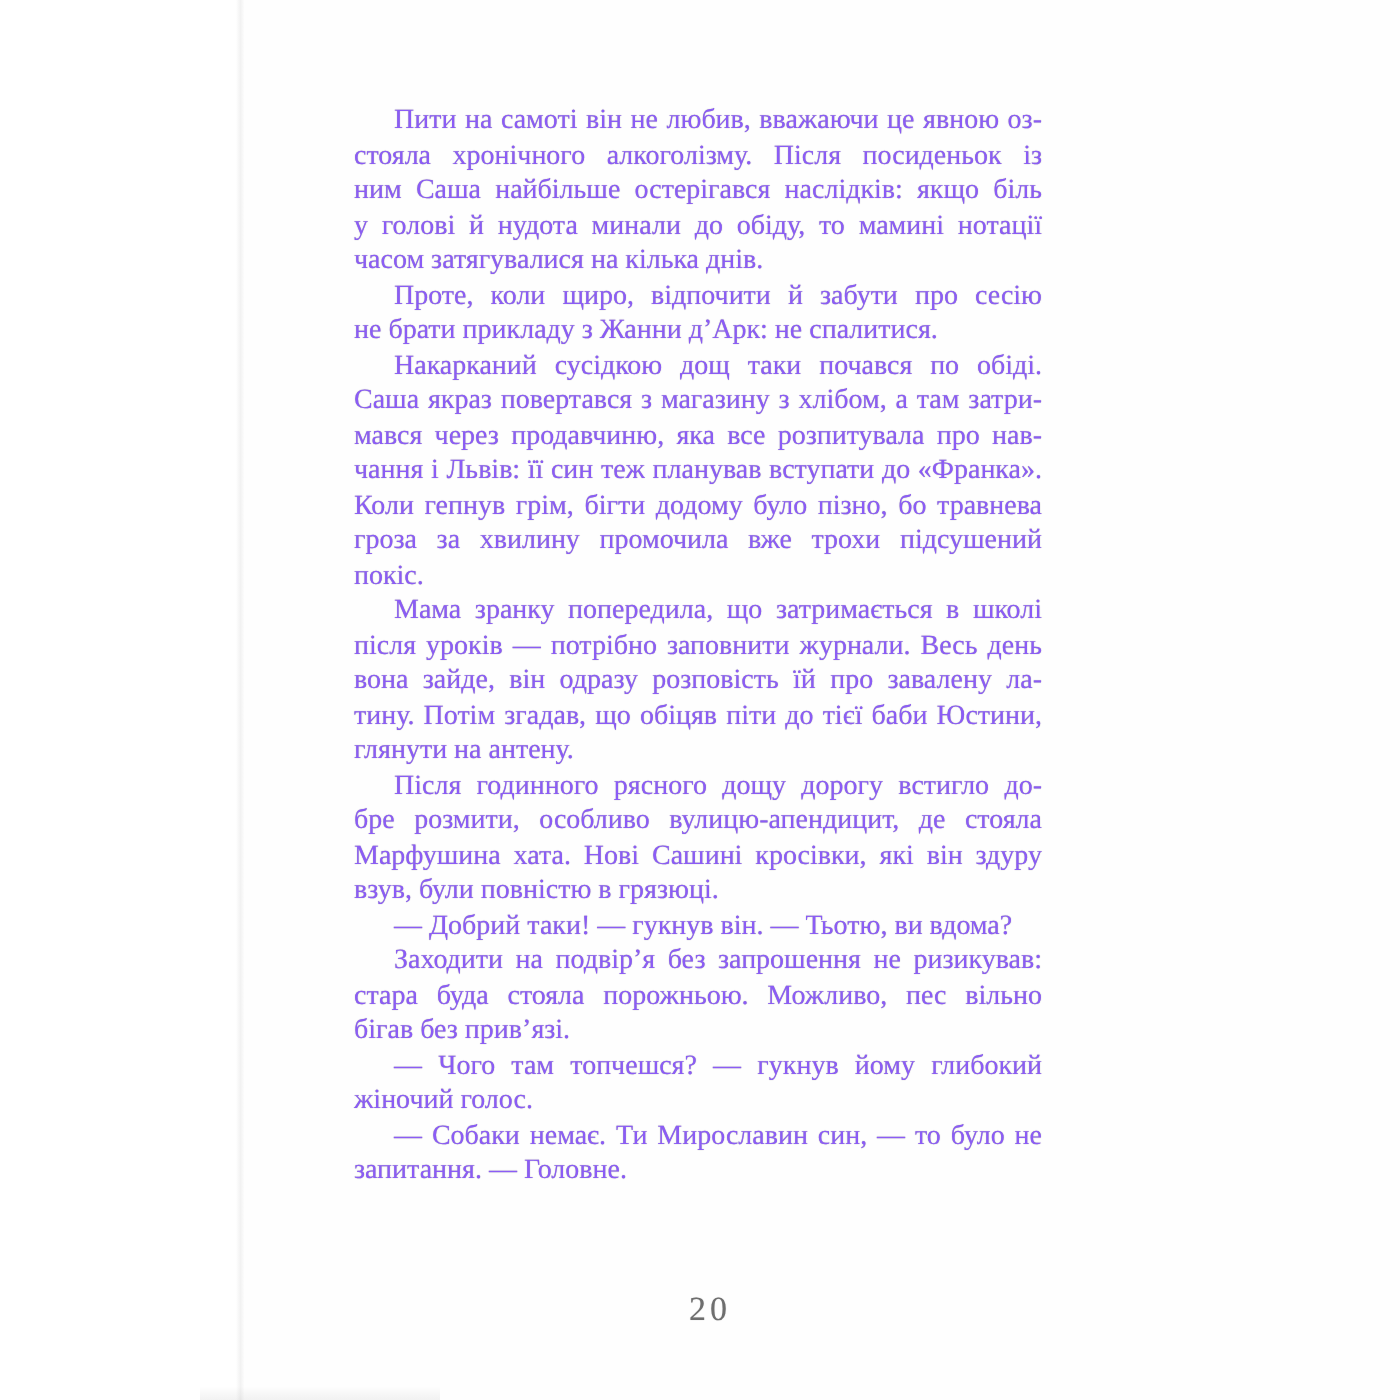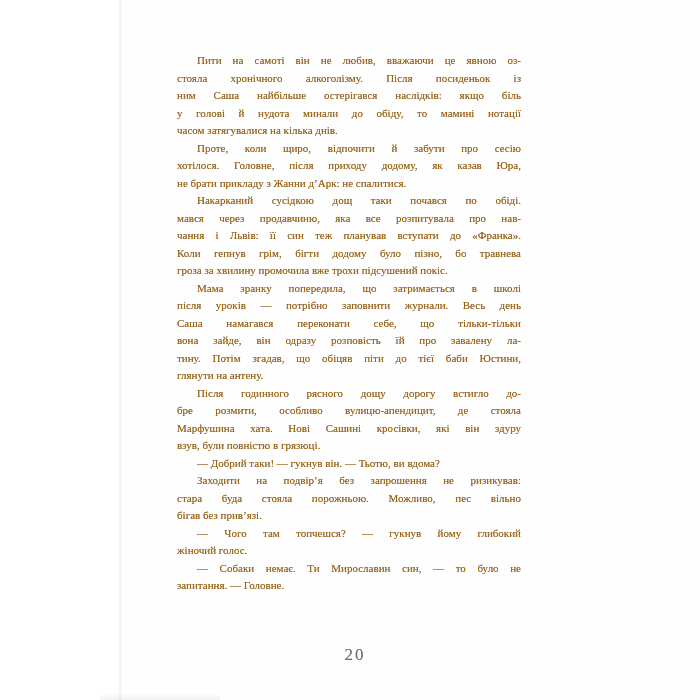--- a/index.html
+++ b/index.html
@@ -37,23 +37,23 @@
     top: 693px;
     width: 120px;
     height: 7px;
     background: linear-gradient(180deg, rgba(0,0,0,0) 0%, rgba(0,0,0,0.05) 100%);
   }
   .text-block {
     position: absolute;
     left: 177px;
     top: 52px;
     width: 344px;
-    font-size: 11px;
+    font-size: 14px;
     line-height: 17.5px;
-    color: #a16207;
+    color: #8b5cf6;
     text-align: justify;
     text-shadow: 0 0 0.5px rgba(40,40,40,0.45);
   }
   .line {
     text-align-last: justify;
   }
   .line.end {
     text-align-last: left;
   }
   .line.first {
@@ -79,30 +79,29 @@
   <div class="page-surface"></div>
   <div class="page-edge"></div>
   <div class="corner-shade"></div>
   <div class="text-block">
       <div class="line first">Пити на самоті він не любив, вважаючи це явною оз-</div>
       <div class="line">стояла хронічного алкоголізму. Після посиденьок із</div>
       <div class="line">ним Саша найбільше остерігався наслідків: якщо біль</div>
       <div class="line">у голові й нудота минали до обіду, то мамині нотації</div>
       <div class="line end">часом затягувалися на кілька днів.</div>
       <div class="line first">Проте, коли щиро, відпочити й забути про сесію</div>
-      <div class="line">хотілося. Головне, після приходу додому, як казав Юра,</div>
       <div class="line end">не брати прикладу з Жанни д’Арк: не спалитися.</div>
       <div class="line first">Накарканий сусідкою дощ таки почався по обіді.</div>
+      <div class="line">Саша якраз повертався з магазину з хлібом, а там затри-</div>
       <div class="line">мався через продавчиню, яка все розпитувала про нав-</div>
       <div class="line">чання і Львів: її син теж планував вступати до «Франка».</div>
       <div class="line">Коли гепнув грім, бігти додому було пізно, бо травнева</div>
       <div class="line end">гроза за хвилину промочила вже трохи підсушений покіс.</div>
       <div class="line first">Мама зранку попередила, що затримається в школі</div>
       <div class="line">після уроків — потрібно заповнити журнали. Весь день</div>
-      <div class="line">Саша намагався переконати себе, що тільки-тільки</div>
       <div class="line">вона зайде, він одразу розповість їй про завалену ла-</div>
       <div class="line">тину. Потім згадав, що обіцяв піти до тієї баби Юстини,</div>
       <div class="line end">глянути на антену.</div>
       <div class="line first">Після годинного рясного дощу дорогу встигло до-</div>
       <div class="line">бре розмити, особливо вулицю-апендицит, де стояла</div>
       <div class="line">Марфушина хата. Нові Сашині кросівки, які він здуру</div>
       <div class="line end">взув, були повністю в грязюці.</div>
       <div class="line first end">— Добрий таки! — гукнув він. — Тьотю, ви вдома?</div>
       <div class="line first">Заходити на подвір’я без запрошення не ризикував:</div>
       <div class="line">стара буда стояла порожньою. Можливо, пес вільно</div>

